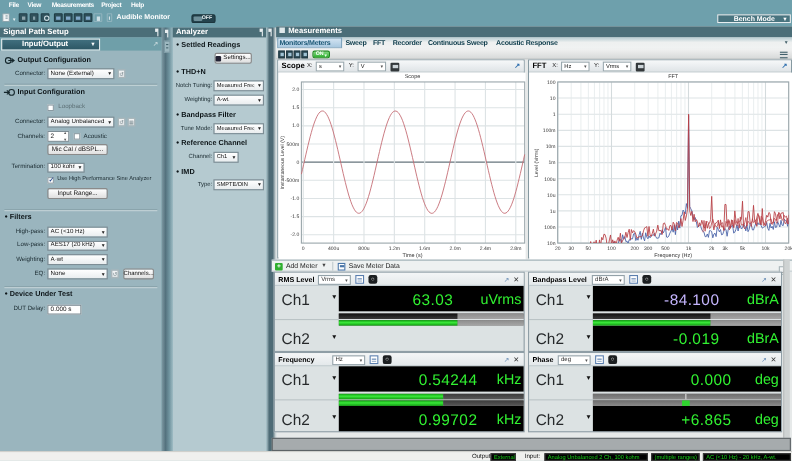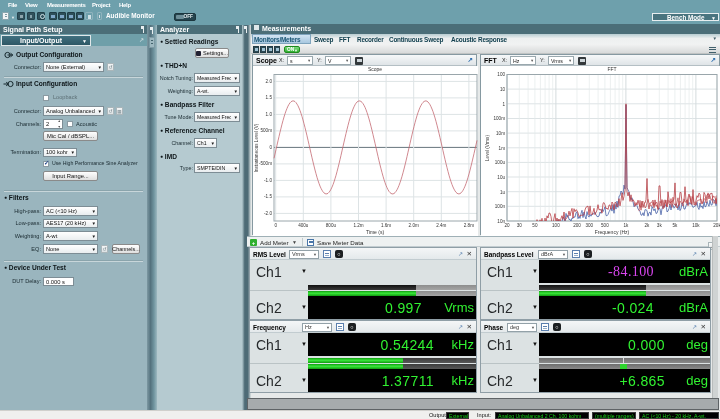--- a/index.html
+++ b/index.html
@@ -417,23 +417,23 @@
           <div style="position:absolute;left:85px;top:2px;width:8px;height:8px;background:#1c1f21;border-radius:2px;display:flex;align-items:center;justify-content:center">
             <span style="color:#fff;font-size:5.5px">○</span>
           </div>
           <span style="position:absolute;right:13px;top:2px;font-size:6px;color:#4a76a8">↗</span>
           <span style="position:absolute;right:4px;top:2px;font-size:6.5px;color:#333">✕</span>
         </div>
         <div style="position:absolute;left:6px;top:16px;font-size:14px;color:#26292b;font-family:'Liberation Sans'">Ch1</div>
         <div style="position:absolute;left:51px;top:19.5px;font-size:6px;color:#111">▼</div>
         <div style="position:absolute;left:6px;top:52px;font-size:14px;color:#26292b;font-family:'Liberation Sans'">Ch2</div>
         <div style="position:absolute;left:51px;top:55.5px;font-size:6px;color:#111">▼</div>
-        <div style="position:absolute;left:58px;top:48px;width:168px;height:23px;background:#000">
-          <span style="position:absolute;right:54px;top:3.5px;font-size:14px;letter-spacing:0.4px;color:#31f231;font-family:'Liberation Sans'">0.997</span>
-          <span style="position:absolute;right:2px;top:4px;font-size:13px;color:#31f231;font-family:'Liberation Sans'">Vrms</span>
+        <div style="position:absolute;left:58px;top:12px;width:168px;height:23px;background:#000">
+          <span style="position:absolute;right:64px;top:3.5px;font-size:14px;letter-spacing:0.4px;color:#31f231;font-family:'Liberation Sans'">63.03</span>
+          <span style="position:absolute;right:2px;top:4px;font-size:13px;color:#31f231;font-family:'Liberation Sans'">uVrms</span>
         </div>
         <div style="position:absolute;left:0;top:41.5px;width:58px;height:1px;background:#bac3c5"></div>
         <div style="position:absolute;left:58px;top:36.5px;width:168px;height:5.5px;background:linear-gradient(#565656,#7d7d7d)">
           <div style="position:absolute;left:0;top:0;width:108px;height:100%;background:linear-gradient(#111,#3a3a3a)"></div>
           <div style="position:absolute;left:108px;top:0;right:0;height:100%;background:linear-gradient(#8d8d8d,#a5a5a5)"></div>
         </div>
         <div style="position:absolute;left:58px;top:42.5px;width:168px;height:5.5px;background:linear-gradient(#565656,#7d7d7d)">
           <div style="position:absolute;left:0;top:0;width:108px;height:100%;background:linear-gradient(#0f9b0f,#3ae83a 45%,#0f9b0f)"></div>
           <div style="position:absolute;left:108px;top:0;right:0;height:100%;background:linear-gradient(#8d8d8d,#a5a5a5)"></div>
         </div>
@@ -453,25 +453,25 @@
             <span style="color:#fff;font-size:5.5px">○</span>
           </div>
           <span style="position:absolute;right:13px;top:2px;font-size:6px;color:#4a76a8">↗</span>
           <span style="position:absolute;right:4px;top:2px;font-size:6.5px;color:#333">✕</span>
         </div>
         <div style="position:absolute;left:6px;top:16px;font-size:14px;color:#26292b;font-family:'Liberation Sans'">Ch1</div>
         <div style="position:absolute;left:51px;top:19.5px;font-size:6px;color:#111">▼</div>
         <div style="position:absolute;left:6px;top:52px;font-size:14px;color:#26292b;font-family:'Liberation Sans'">Ch2</div>
         <div style="position:absolute;left:51px;top:55.5px;font-size:6px;color:#111">▼</div>
         <div style="position:absolute;left:58px;top:12px;width:171px;height:23px;background:#000">
-          <span style="position:absolute;right:56px;top:3.5px;font-size:14px;letter-spacing:0.4px;color:#d946ef;font-family:Liberation Serif, serif">-84.100</span>
+          <span style="position:absolute;right:56px;top:3.5px;font-size:14px;letter-spacing:0.4px;color:#c4b5fd;font-family:Liberation Sans, sans-serif">-84.100</span>
           <span style="position:absolute;right:2px;top:4px;font-size:13px;color:#31f231;font-family:'Liberation Sans'">dBrA</span>
         </div>
         <div style="position:absolute;left:58px;top:48px;width:171px;height:23px;background:#000">
-          <span style="position:absolute;right:56px;top:3.5px;font-size:14px;letter-spacing:0.4px;color:#31f231;font-family:'Liberation Sans'">-0.024</span>
+          <span style="position:absolute;right:56px;top:3.5px;font-size:14px;letter-spacing:0.4px;color:#31f231;font-family:'Liberation Sans'">-0.019</span>
           <span style="position:absolute;right:2px;top:4px;font-size:13px;color:#31f231;font-family:'Liberation Sans'">dBrA</span>
         </div>
         <div style="position:absolute;left:0;top:41.5px;width:58px;height:1px;background:#bac3c5"></div>
         <div style="position:absolute;left:58px;top:36.5px;width:171px;height:5.5px;background:linear-gradient(#565656,#7d7d7d)">
           <div style="position:absolute;left:0;top:0;width:107px;height:100%;background:linear-gradient(#111,#3a3a3a)"></div>
           <div style="position:absolute;left:107px;top:0;right:0;height:100%;background:linear-gradient(#8d8d8d,#a5a5a5)"></div>
         </div>
         <div style="position:absolute;left:58px;top:42.5px;width:171px;height:5.5px;background:linear-gradient(#565656,#7d7d7d)">
           <div style="position:absolute;left:0;top:0;width:107px;height:100%;background:linear-gradient(#0f9b0f,#3ae83a 45%,#0f9b0f)"></div>
           <div style="position:absolute;left:107px;top:0;right:0;height:100%;background:linear-gradient(#8d8d8d,#a5a5a5)"></div>
@@ -496,21 +496,21 @@
         </div>
         <div style="position:absolute;left:6px;top:16px;font-size:14px;color:#26292b;font-family:'Liberation Sans'">Ch1</div>
         <div style="position:absolute;left:51px;top:19.5px;font-size:6px;color:#111">▼</div>
         <div style="position:absolute;left:6px;top:52px;font-size:14px;color:#26292b;font-family:'Liberation Sans'">Ch2</div>
         <div style="position:absolute;left:51px;top:55.5px;font-size:6px;color:#111">▼</div>
         <div style="position:absolute;left:58px;top:12px;width:168px;height:23px;background:#000">
           <span style="position:absolute;right:42px;top:3.5px;font-size:14px;letter-spacing:0.4px;color:#31f231;font-family:'Liberation Sans'">0.54244</span>
           <span style="position:absolute;right:2px;top:4px;font-size:13px;color:#31f231;font-family:'Liberation Sans'">kHz</span>
         </div>
         <div style="position:absolute;left:58px;top:48px;width:168px;height:23px;background:#000">
-          <span style="position:absolute;right:42px;top:3.5px;font-size:14px;letter-spacing:0.4px;color:#31f231;font-family:'Liberation Sans'">1.37711</span>
+          <span style="position:absolute;right:42px;top:3.5px;font-size:14px;letter-spacing:0.4px;color:#31f231;font-family:'Liberation Sans'">0.99702</span>
           <span style="position:absolute;right:2px;top:4px;font-size:13px;color:#31f231;font-family:'Liberation Sans'">kHz</span>
         </div>
         <div style="position:absolute;left:0;top:41.5px;width:58px;height:1px;background:#bac3c5"></div>
         <div style="position:absolute;left:58px;top:36.5px;width:168px;height:5.5px;background:linear-gradient(#565656,#7d7d7d)">
           <div style="position:absolute;left:0;top:0;width:95px;height:100%;background:linear-gradient(#0f9b0f,#3ae83a 45%,#0f9b0f)"></div>
           <div style="position:absolute;left:95px;top:0;right:0;height:100%;background:linear-gradient(#3c3c3c,#585858)"></div>
         </div>
         <div style="position:absolute;left:58px;top:42.5px;width:168px;height:5.5px;background:linear-gradient(#565656,#7d7d7d)">
           <div style="position:absolute;left:0;top:0;width:95px;height:100%;background:linear-gradient(#0f9b0f,#3ae83a 45%,#0f9b0f)"></div>
           <div style="position:absolute;left:95px;top:0;right:0;height:100%;background:linear-gradient(#3c3c3c,#585858)"></div>

